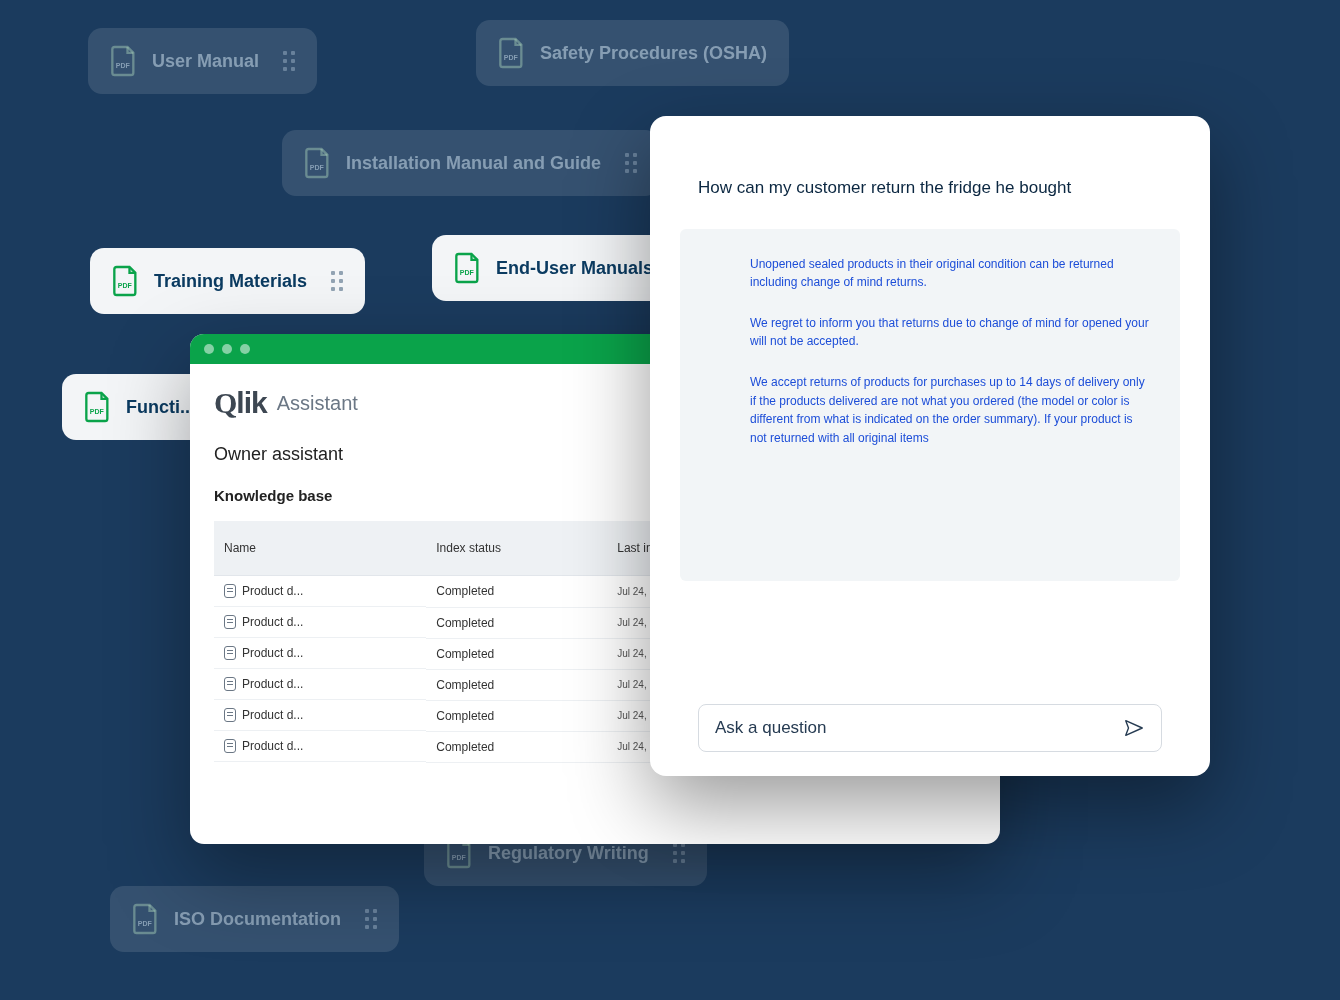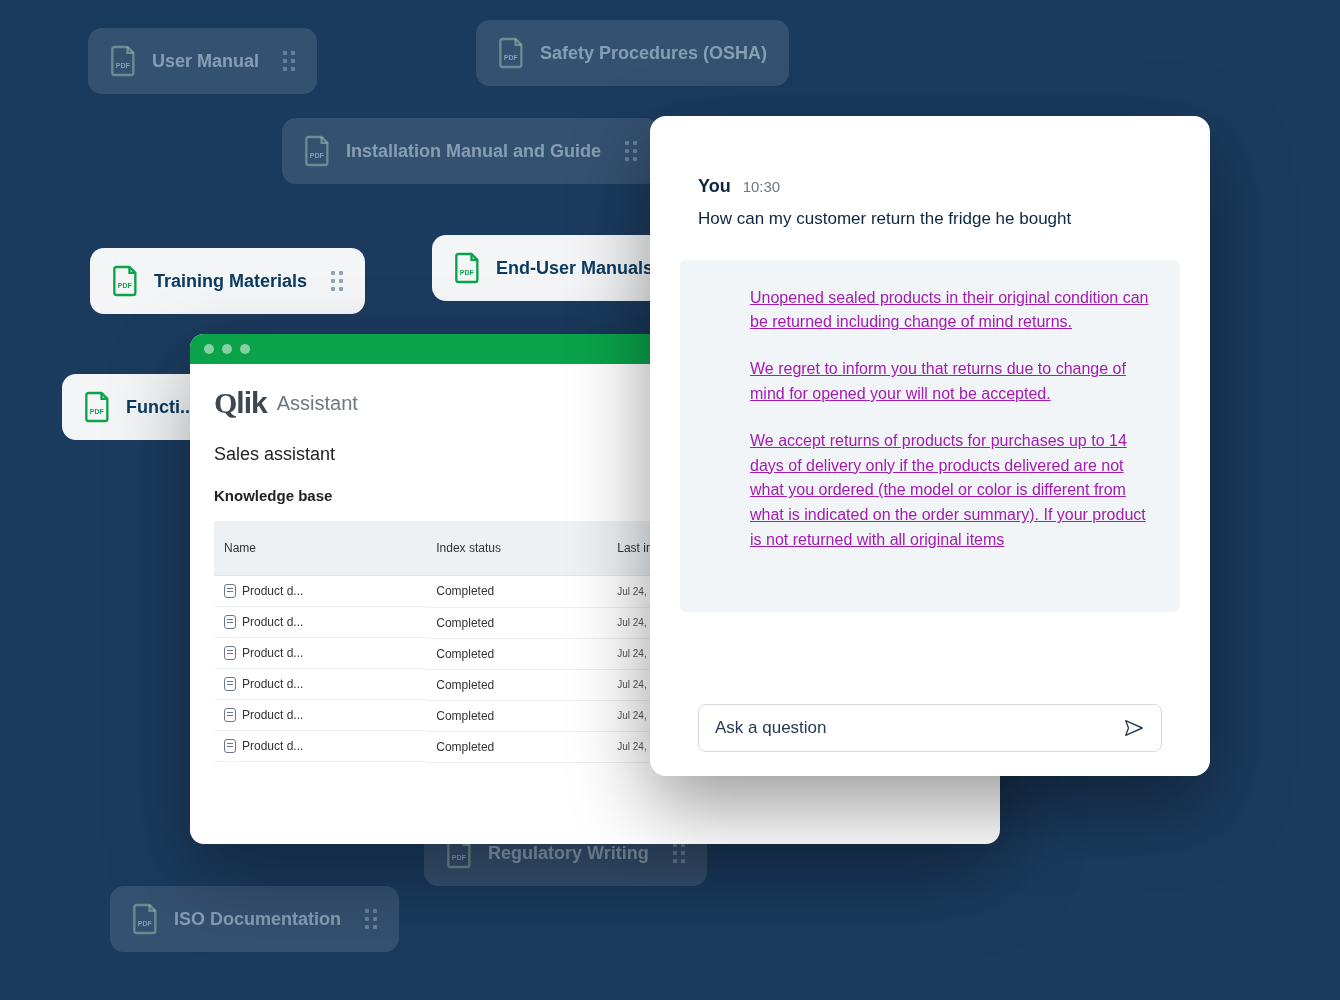--- a/index.html
+++ b/index.html
@@ -87,21 +87,21 @@
     flex-direction:column;
   }
   .chat .scroll { flex:1; overflow:hidden; padding: 60px 48px 0 48px; }
   .chat .from { display:flex; align-items:baseline; gap:12px; margin-bottom:10px;}
   .chat .from b { font-size:18px; color:#0b2741; font-weight:700;}
   .chat .from span { font-size:15px; color:#6b7785;}
   .chat .q { font-size:17px; color:#0b2741; line-height:1.45; margin-bottom:28px; }
   .answer { background:#f2f5f7; border-radius:6px; padding: 26px 30px 0 30px; margin: 0 -18px; height: calc(100% - 160px); overflow:hidden; position:relative;}
   .answer .hdr { display:flex; align-items:center; gap:14px; margin-bottom:20px;}
   .answer .hdr b { font-size:20px; color:#0b3b61; font-weight:800;}
-  .answer p { font-size:16px; color:#a21caf; line-height:1.55; margin-bottom:22px; padding-left:40px;text-decoration:underline;}
+  .answer p { font-size:12px; color:#1d4ed8; line-height:1.55; margin-bottom:22px; padding-left:40px;}
   .answer .fade { position:absolute; left:0; right:0; bottom:0; height:30px;}
   .search-outer { padding: 16px 48px 24px; }
   .chat .ask {
     border:1px solid #d6dbe1; border-radius:8px;
     display:flex; align-items:center; justify-content:space-between;
     padding: 12px 16px; font-size:17px; color:#263b52;
     cursor:text;
   }
   .send { width:22px; height:22px; }
   .qicon { width:26px; height:26px; }
@@ -134,21 +134,21 @@
 
 <div class="chip ghost" style="left:476px; top:20px;">
   <svg class="pdf-icon" viewBox="0 0 24 28">
       <path class="pg" d="M4 2h11l5 5v17a2 2 0 0 1-2 2H4a2 2 0 0 1-2-2V4a2 2 0 0 1 2-2z"></path>
       <path class="pg" d="M15 2v5h5"></path>
       <text x="5" y="20" font-size="6" fill="currentColor" stroke="none" font-weight="bold">PDF</text>
     </svg>
   <span>Safety Procedures (OSHA)</span>
 </div>
 
-<div class="chip ghost" style="left:282px; top:118px;">
+<div class="chip ghost" style="left:282px; top:130px;">
   <svg class="pdf-icon" viewBox="0 0 24 28">
       <path class="pg" d="M4 2h11l5 5v17a2 2 0 0 1-2 2H4a2 2 0 0 1-2-2V4a2 2 0 0 1 2-2z"></path>
       <path class="pg" d="M15 2v5h5"></path>
       <text x="5" y="20" font-size="6" fill="currentColor" stroke="none" font-weight="bold">PDF</text>
     </svg>
   <span>Installation Manual and Guide</span>
   <span class="drag">
       <span>
         <i></i>
         <i></i>
@@ -255,21 +255,21 @@
   <div class="titlebar">
     <i></i>
       <i></i>
       <i></i>
   </div>
   <div class="body">
     <div class="brand">
       <span class="logo"><span class="q">Q</span>lik</span>
       <span>Assistant</span>
     </div>
-    <h3 class="section">Sales assistant</h3>
+    <h3 class="section">Owner assistant</h3>
     <div class="kb-head">
       <h4>Knowledge base</h4>
       <button>Add knowledge base</button>
     </div>
     <table>
       <thead>
           <tr>
         <th>Name</th>
         <th>Index status</th>
         <th>Last index</th>
@@ -313,24 +313,20 @@
             <td class="time">Jul 24, 2024, 3:32 PM</td>
             <td>–</td>
           </tr>
         </tbody>
     </table>
   </div>
 </div>
 
 <div class="chat">
   <div class="scroll">
-    <div class="from">
-      <b>You</b>
-      <span>10:30</span>
-    </div>
     <div class="q">How can my customer return the fridge he bought</div>
     <div class="answer">
       <p>Unopened sealed products in their original condition can be returned including change of mind returns.</p>
       <p>We regret to inform you that returns due to change of mind for opened your will not be accepted.</p>
       <p>We accept returns of products for purchases up to 14 days of delivery only if the products delivered are not what you ordered (the model or color is different from what is indicated on the order summary). If your product is not returned with all original items</p>
       <div class="fade"></div>
     </div>
   </div>
   <div class="search-outer">
     <div class="ask">

